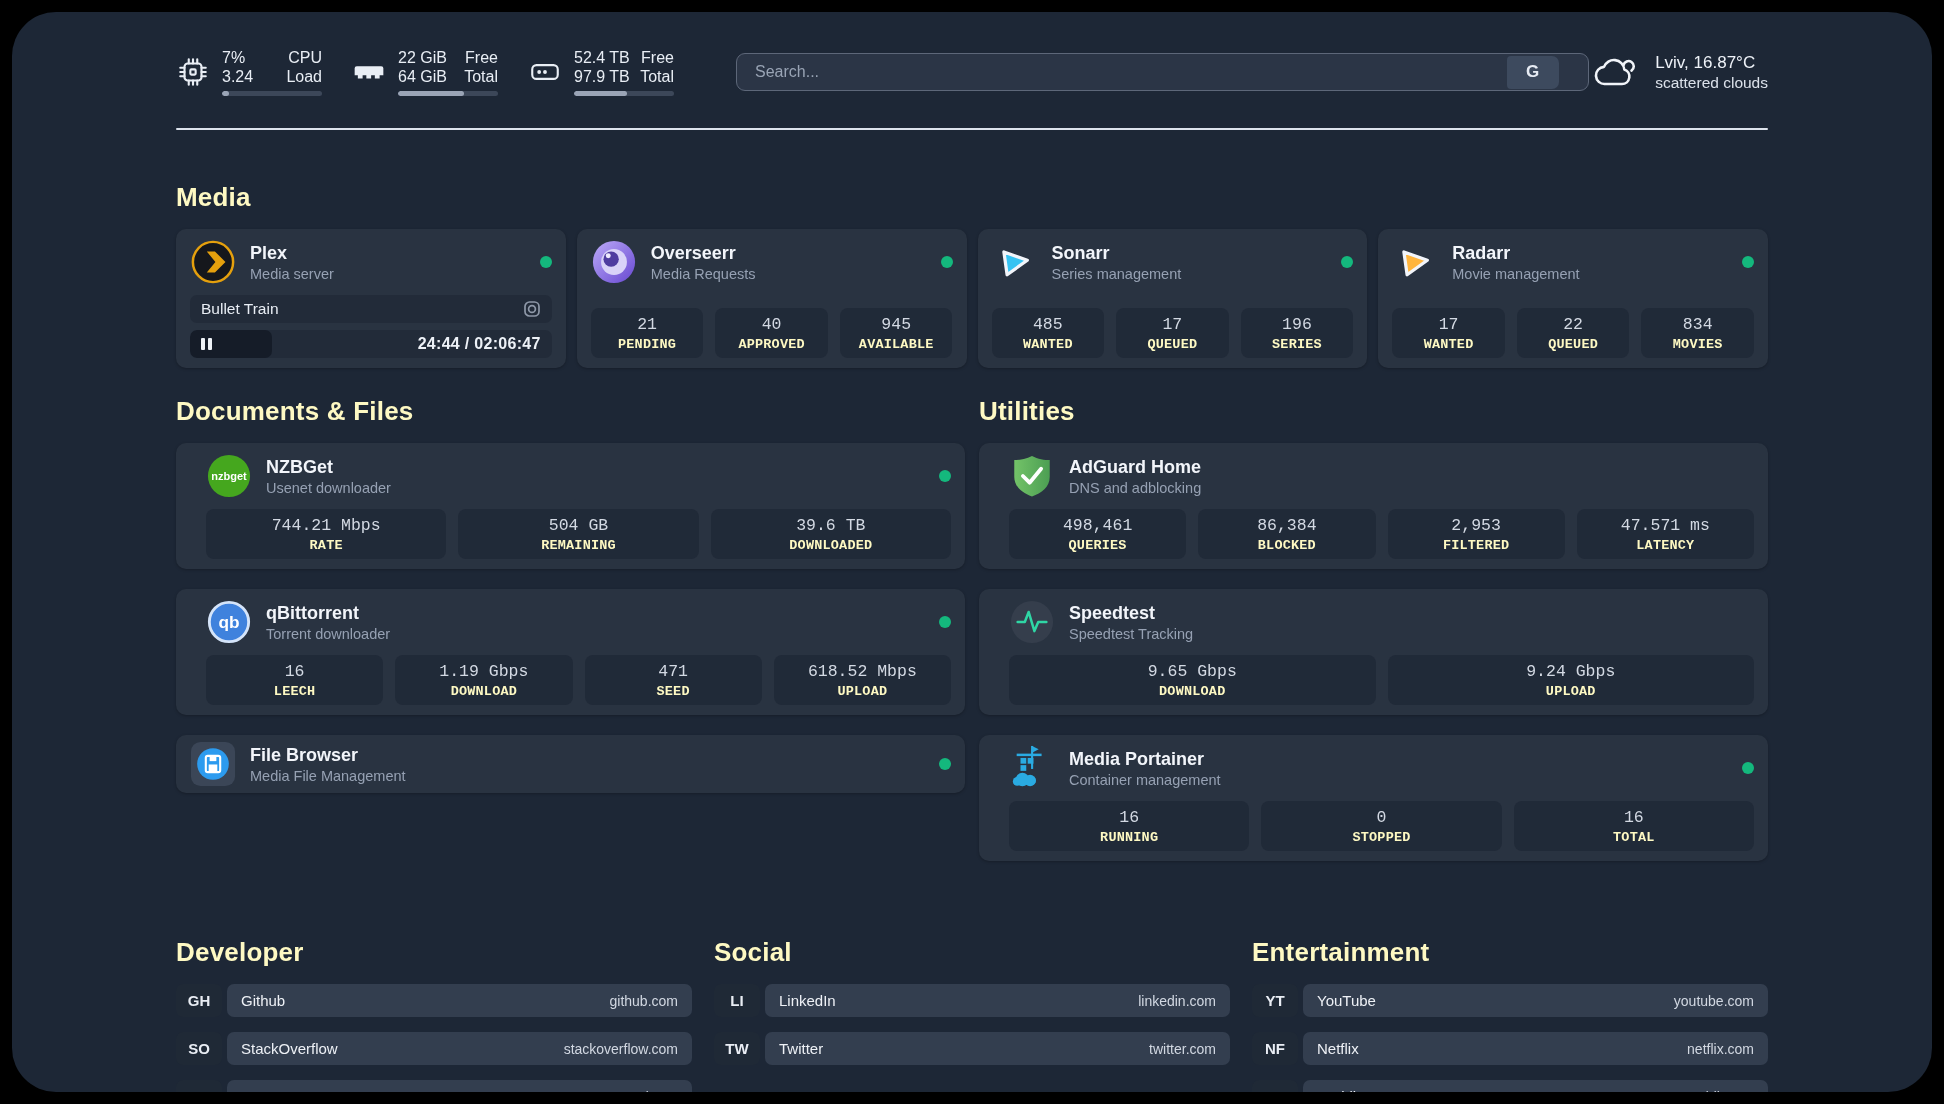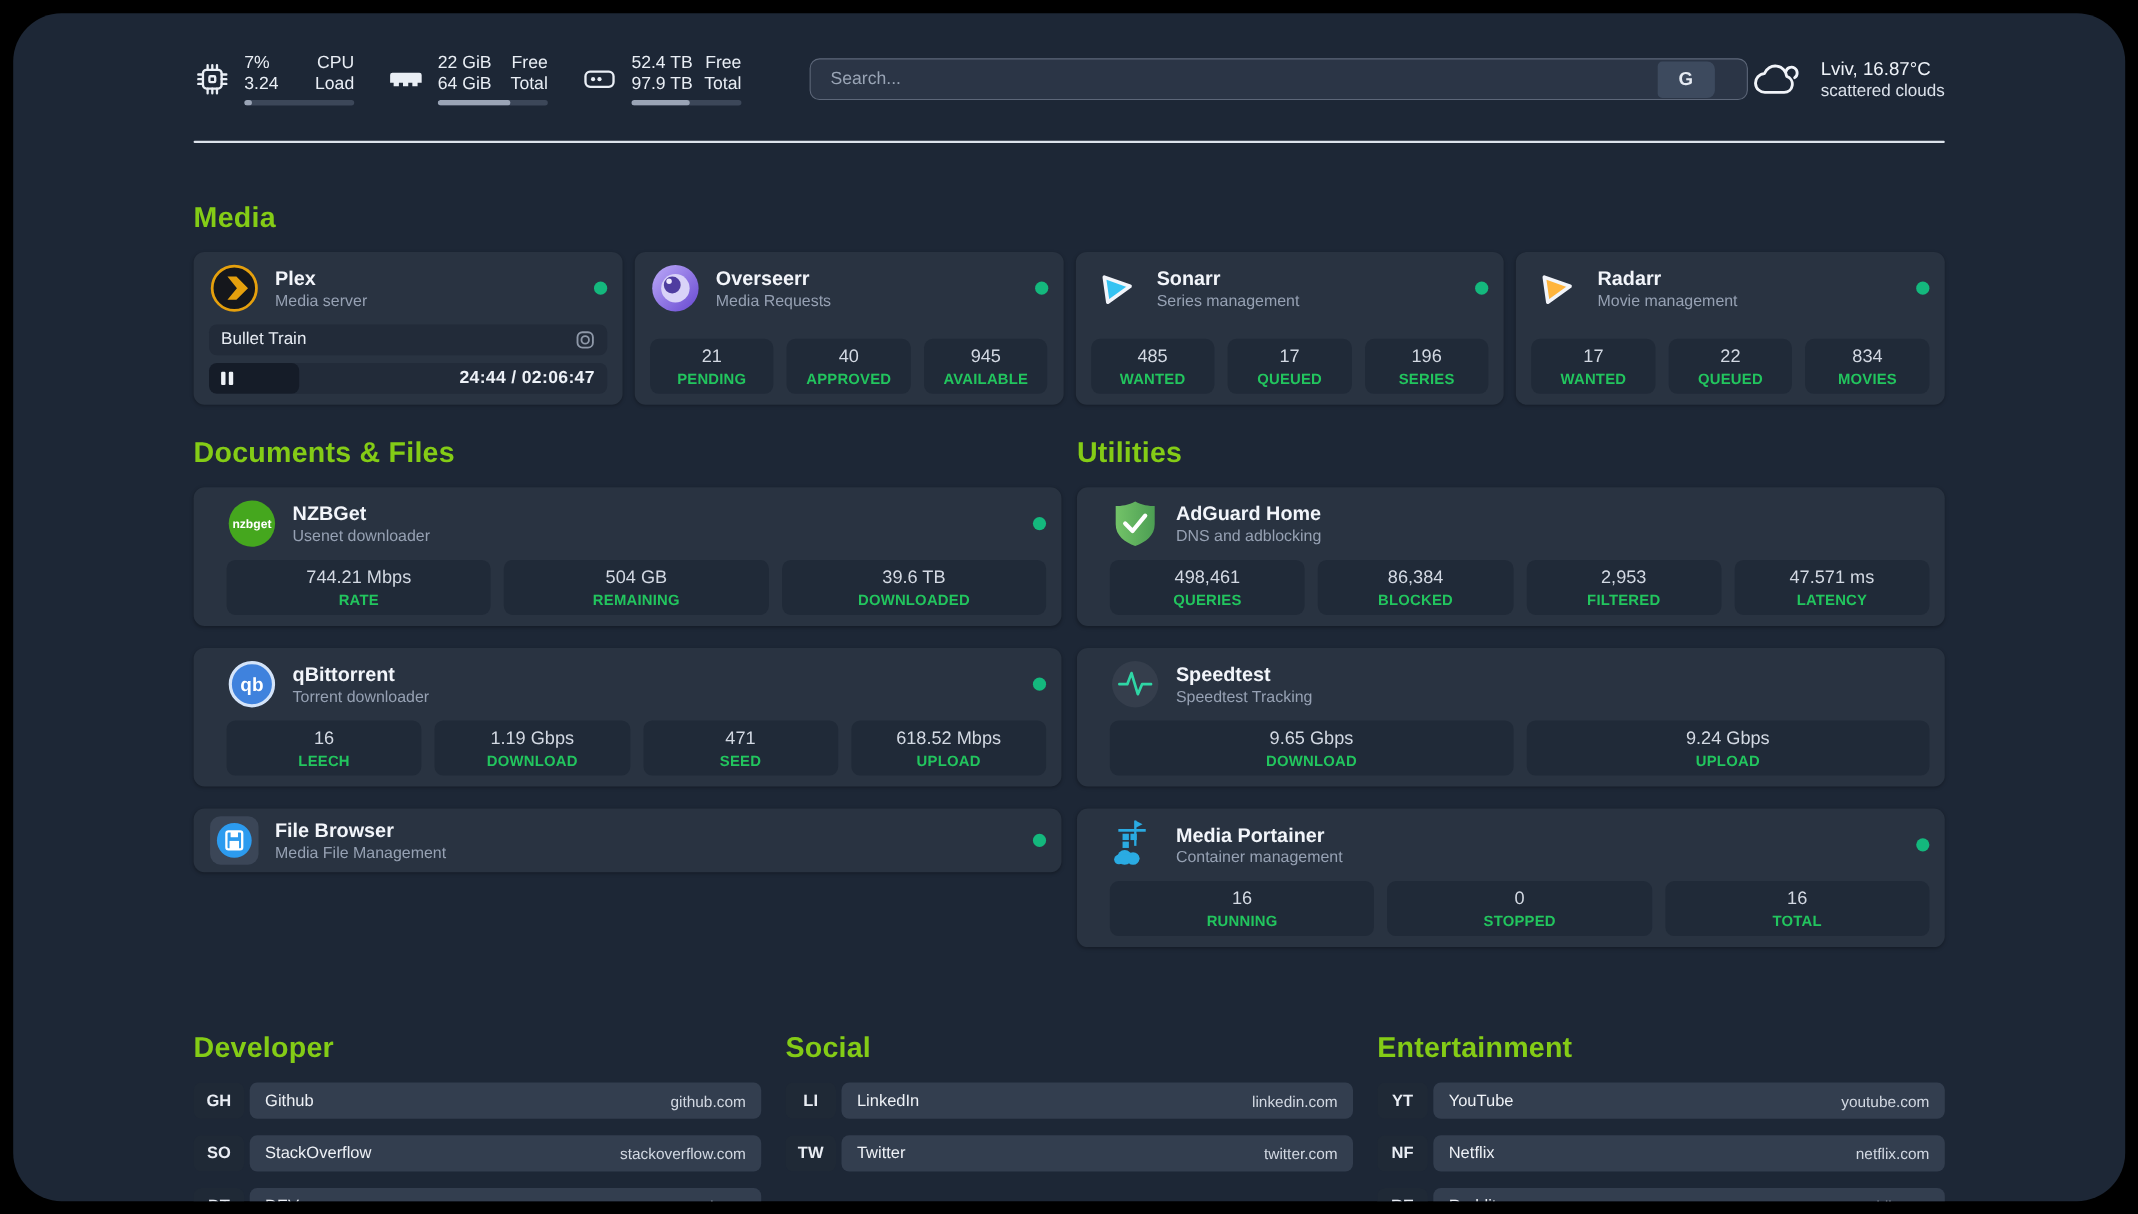--- a/index.html
+++ b/index.html
@@ -21,35 +21,35 @@
   .gbtn{position:absolute;right:2.5px;top:2.5px;bottom:2.5px;width:52px;background:#3d4a5e;border:none;border-radius:4px 7px 7px 4px;color:#e6ebf3;font-size:17px;font-weight:700;font-family:inherit;cursor:pointer;}
 
   .weather{display:flex;align-items:center;gap:14px;color:#eef2f8;}
   .weather svg{width:50px;height:40px;}
   .weather .main{font-size:17px;font-weight:500;line-height:21px;}
   .weather .sub{font-size:15.5px;color:#dbe1ea;line-height:20px;}
 
   .divider{height:2px;background:#dde3ec;margin:32px 164px 0;border-radius:2px;}
 
   main{padding:0 164px;}
-  h2.section{color:#84cc16;font-size:26px;font-weight:600;margin:0 0 16px;letter-spacing:.2px;}
+  h2.section{color:#fef9c3;font-size:26px;font-weight:600;margin:0 0 16px;letter-spacing:.2px;}
   .media-sec{margin-top:52px;}
   .grid4{display:grid;grid-template-columns:repeat(4,1fr);gap:11px;}
 
   .card{background:#293341;border-radius:10px;padding:10px 14px;display:flex;flex-direction:column;box-shadow:0 1px 3px rgba(0,0,0,.25);}
   .card-head{display:flex;align-items:center;gap:14px;position:relative;padding-right:22px;}
   .app-icon{width:46px;height:46px;flex:0 0 46px;}
   .app-icon svg{width:46px;height:46px;display:block;}
   .app-name{color:#f2f5fa;font-size:18px;font-weight:600;line-height:22px;}
   .app-sub{color:#96a1b3;font-size:14.5px;line-height:18px;margin-top:1px;}
   .dot{position:absolute;right:0;top:50%;transform:translateY(-50%);width:12px;height:12px;border-radius:50%;background:#14b87d;}
-  .stats{display:flex;gap:12px;margin-top:auto;padding-top:10px;}
+  .stats{display:flex;gap:12px;margin-top:auto;padding-top:10px;font-family:Liberation Mono, monospace;}
   .stat{flex:1;background:#202a38;border-radius:8px;padding:7px 4px 6px;text-align:center;}
   .stat-v{color:#d3d9e3;font-size:16.5px;}
-  .stat-l{color:#22c55e;font-size:13.5px;font-weight:700;margin-top:3px;letter-spacing:.2px;}
+  .stat-l{color:#fef9c3;font-size:13.5px;font-weight:700;margin-top:3px;letter-spacing:.2px;}
 
   .npRow{margin-top:10px;height:28px;background:#222b39;border-radius:7px;display:flex;align-items:center;justify-content:space-between;padding:0 11px;color:#e8edf4;font-size:15.5px;font-weight:500;}
   .npRow svg{width:18px;height:18px;}
   .player{margin-top:7px;height:28px;background:#222b39;border-radius:7px;position:relative;overflow:hidden;}
   .pfill{position:absolute;left:0;top:0;bottom:0;background:#151c28;border-radius:7px;display:flex;align-items:center;padding-left:11px;}
   .pause{display:flex;gap:3.5px;}
   .pause i{width:3.5px;height:12px;background:#eef2f7;border-radius:1px;display:block;}
   .ptime{position:absolute;right:11px;top:0;height:100%;display:flex;align-items:center;color:#edf1f7;font-size:16px;font-weight:700;letter-spacing:.3px;}
 
   .cols2{display:grid;grid-template-columns:1fr 1fr;gap:14px;margin-top:28px;align-items:start;}

